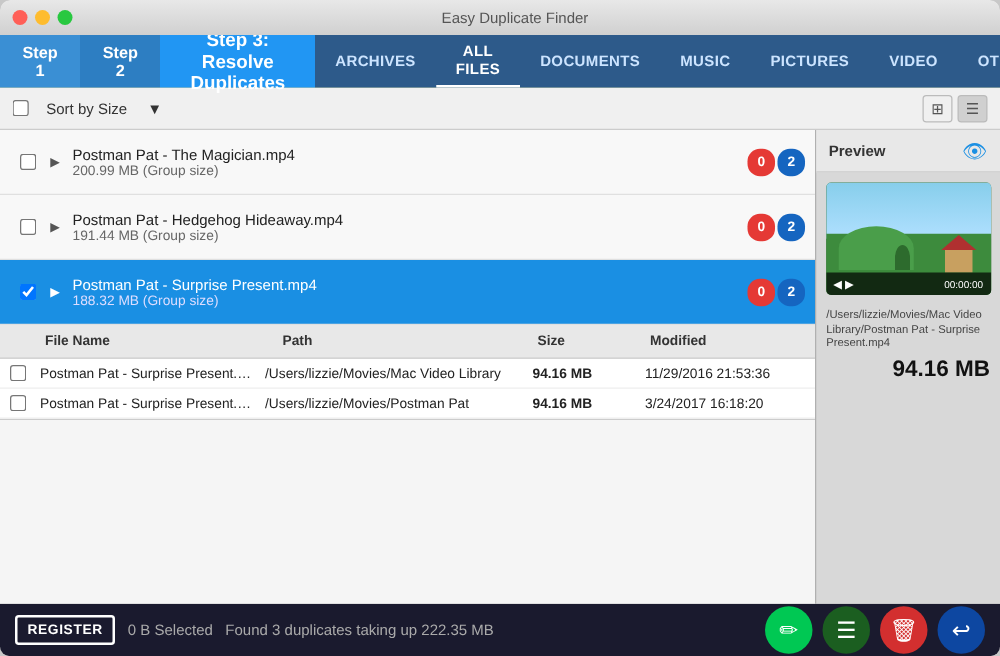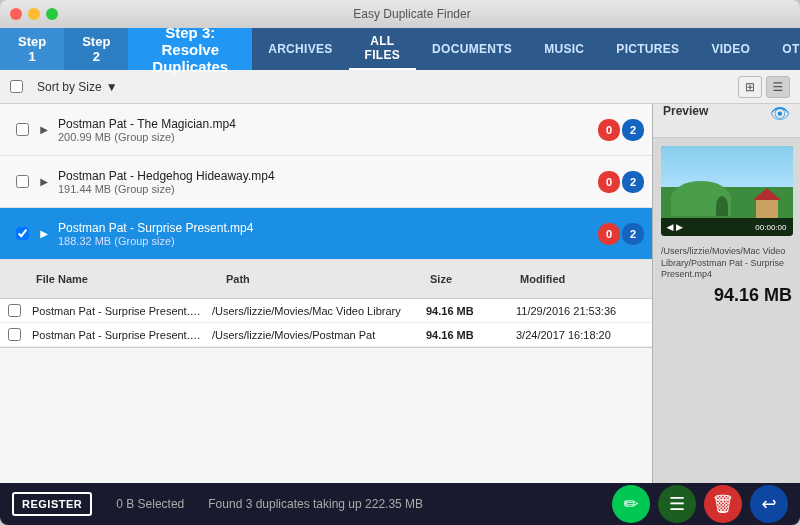--- a/index.html
+++ b/index.html
@@ -100,21 +100,21 @@
       height: 34px;
       background: #f0f0f0;
       border-bottom: 1px solid #ccc;
       display: flex;
       align-items: center;
       padding: 0 10px;
     }
     .sort-btn {
       display: flex;
       align-items: center;
-      gap: 4px;
+      gap: 16px;
       font-size: 12px;
       color: #333;
       background: transparent;
       border: none;
       cursor: pointer;
       padding: 3px 6px;
       border-radius: 4px;
     }
     .view-btns {
       margin-left: auto;
@@ -224,21 +224,21 @@
 
     
     .sub-table {
       border-bottom: 1px solid #ccc;
       background: white;
     }
     .sub-table-header {
       display: flex;
       background: #e8e8e8;
       border-bottom: 1px solid #ccc;
-      height: 39px;
+      height: 27px;
       align-items: center;
     }
     .sub-th {
       font-size: 11px;
       font-weight: 600;
       color: #333;
       padding: 0 8px;
     }
     .sub-th.name { width: 190px; }
     .sub-th.path { flex: 1; }
@@ -276,20 +276,21 @@
       background: #d8d8d8;
       border-left: 1px solid #b0b0b0;
       display: flex;
       flex-direction: column;
     }
     .preview-header {
       height: 34px;
       background: #e8e8e8;
       border-bottom: 1px solid #ccc;
       display: flex;
+      align-items: center;
       padding: 0 10px;
       justify-content: space-between;
     }
     .preview-title {
       font-size: 12px;
       font-weight: 600;
       color: #333;
     }
     .preview-eye {
       color: #1a8fe3;
@@ -383,21 +384,21 @@
       text-align: right;
     }
 
     
     .bottombar {
       height: 42px;
       background: #1a1a2e;
       display: flex;
       align-items: center;
       padding: 0 12px;
-      gap: 24px;
+      gap: 10px;
     }
     .register-btn {
       background: transparent;
       border: 2px solid white;
       color: white;
       font-size: 11px;
       font-weight: 700;
       padding: 4px 8px;
       border-radius: 3px;
       cursor: pointer;

